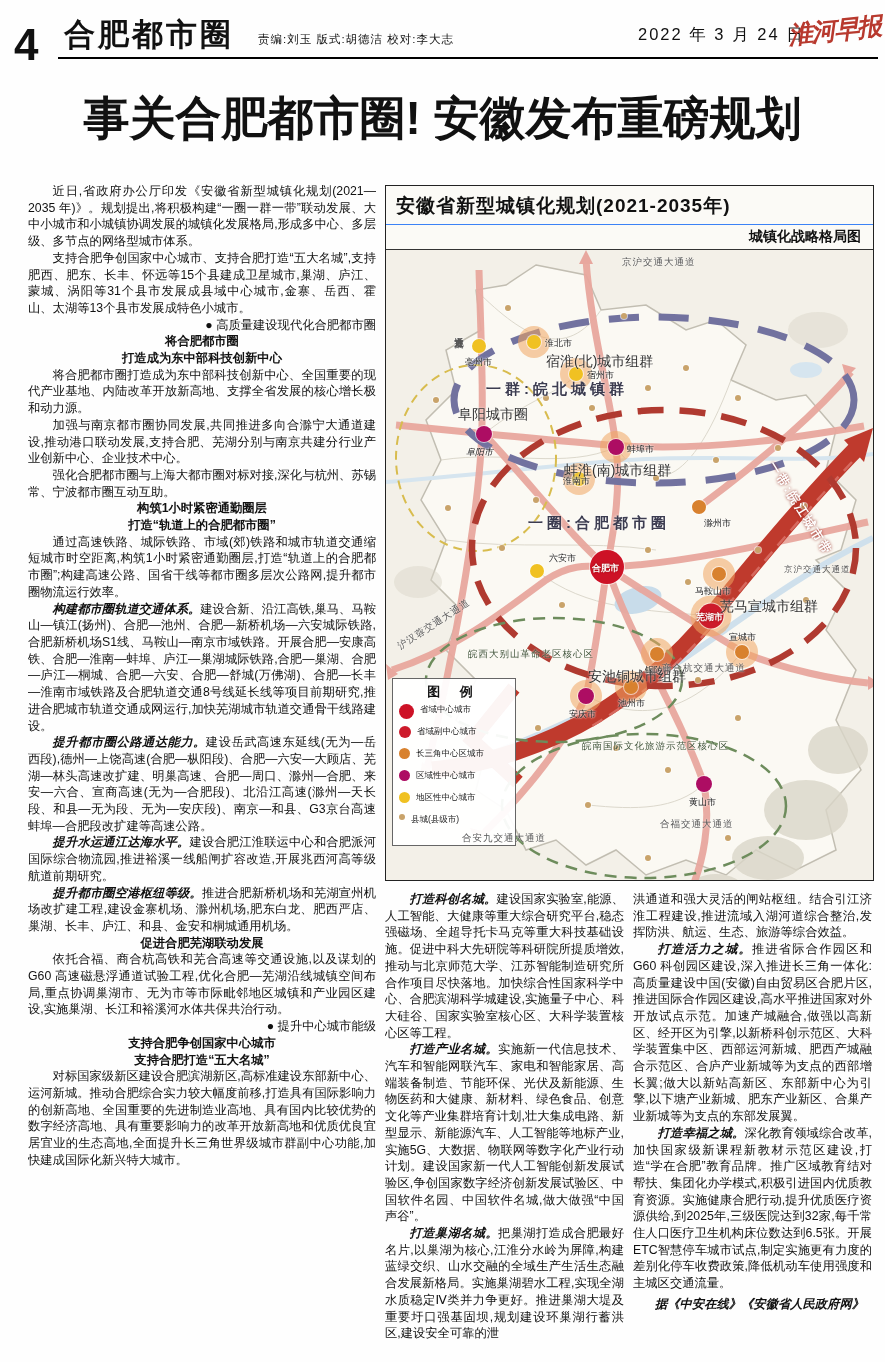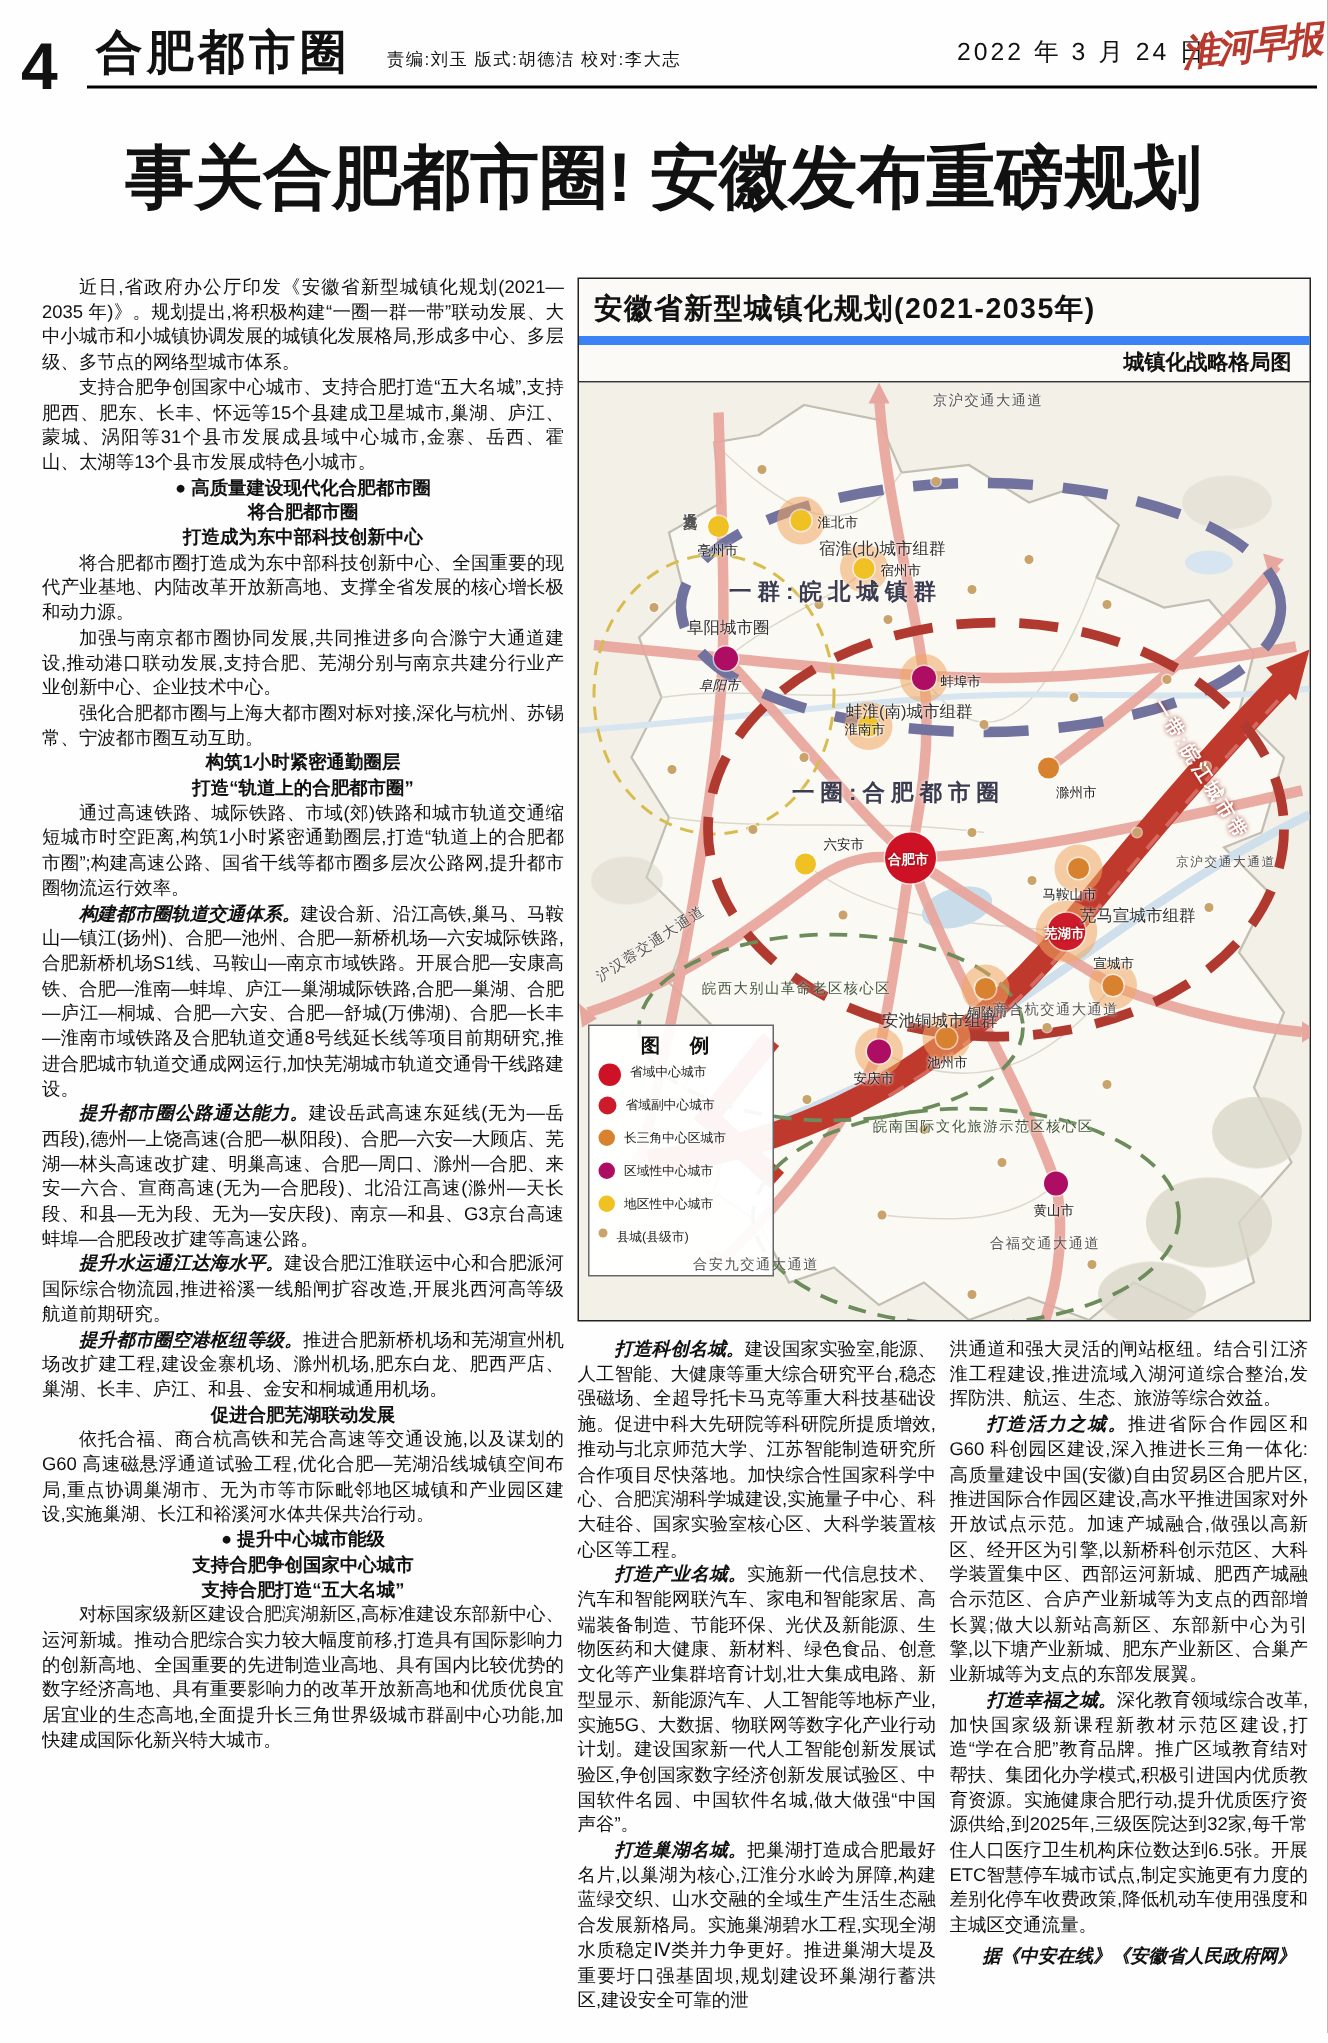--- a/index.html
+++ b/index.html
@@ -20,29 +20,29 @@
             font-weight:900;letter-spacing:0px;}
 
   
   .col{position:absolute;font-size:12.3px;line-height:16.7px;text-align:justify;overflow:hidden;}
   #col1{left:28px;top:183px;width:348px;height:1172px;}
   #col2{left:385px;top:891px;width:239px;height:466px;}
   #col3{left:633px;top:891px;width:239px;height:466px;}
   .col p{margin:0;padding:0;}
   .col p.p{text-indent:2em;}
   .col p.pc{text-indent:0;}
-  .col p.h{text-align:center;font-weight:bold;text-indent:0;}
+  .col p.h{text-align:right;font-weight:normal;text-indent:0;}
   .col p.h2{text-align:center;font-weight:bold;text-indent:0;}
   .col p.src{text-align:right;font-weight:bold;font-style:italic;padding-right:8px;text-indent:0;margin-top:4px;}
   .col .lead{font-weight:bold;font-style:italic;}
 
   
   .map{position:absolute;left:385px;top:185px;width:489px;height:696px;border:1px solid #222;
        background:#fbfaf6;box-sizing:border-box;display:flex;flex-direction:column;}
-  .map-title{font-size:19px;font-weight:bold;padding:7px 10px 5px 10px;border-bottom:6px solid #3b82f6;letter-spacing:1px;}
+  .map-title{font-size:19px;font-weight:bold;padding:7px 10px 5px 10px;border-bottom:1px solid #3b82f6;letter-spacing:1px;}
   .map-subtitle{font-size:14px;font-weight:bold;text-align:right;padding:3px 12px 3px 0;border-bottom:1px solid #333;}
   .map-body{position:relative;flex:1;overflow:hidden;}
   .map-body svg{position:absolute;left:0;top:0;}
 
   .city-halo{position:absolute;border-radius:50%;background:rgba(240,166,96,.55);transform:translate(-50%,-50%);}
   .city-dot{position:absolute;border-radius:50%;transform:translate(-50%,-50%);box-shadow:0 0 0 1px rgba(255,255,255,.6);}
   .t-provincial{width:34px;height:34px;background:#cd1226;}
   .t-subcenter{width:25px;height:25px;background:#cd1b2b;}
   .t-regional{width:16px;height:16px;background:#ad0d63;}
   .t-delta{width:14px;height:14px;background:#d8812e;}
@@ -51,21 +51,21 @@
   .city-label{position:absolute;font-size:9px;color:#222;white-space:nowrap;
               text-shadow:0 0 2px #fff,0 0 2px #fff;}
   .city-label.on{color:#fff;font-weight:bold;text-shadow:0 0 2px #800;}
 
   .map-label{position:absolute;white-space:nowrap;}
   .zone{font-size:15px;font-weight:bold;color:#3c3c50;letter-spacing:4px;text-shadow:0 0 3px #fff;}
   .zone.band{color:#fff;text-shadow:0 0 3px #93291f;font-size:12.5px;letter-spacing:2px;}
   .corr{font-size:9.5px;color:#555;text-shadow:0 0 2px #fff;letter-spacing:1px;}
   .corr.small{font-size:8.5px;}
   .corr.vert{writing-mode:vertical-rl;letter-spacing:0;}
-  .grp{font-size:11px;color:#333;text-shadow:0 0 2px #fff;}
+  .grp{font-size:14px;color:#333;text-shadow:0 0 2px #fff;}
   .area-green{font-size:9.5px;color:#41543a;text-shadow:0 0 2px #fff;letter-spacing:1px;}
 
   .legend{position:absolute;left:6px;top:428px;width:124px;height:168px;background:rgba(255,255,255,.95);
           border:1px solid #666;box-sizing:border-box;padding:4px 6px;}
   .legend-title{text-align:center;font-size:13px;font-weight:bold;letter-spacing:8px;margin-bottom:3px;}
   .legend-item{display:flex;align-items:flex-start;height:22px;}
   .legend-swatch{border-radius:50%;margin-right:6px;flex:0 0 auto;}
   .legend-label{font-size:8.5px;color:#222;}
 </style>
 </head>

